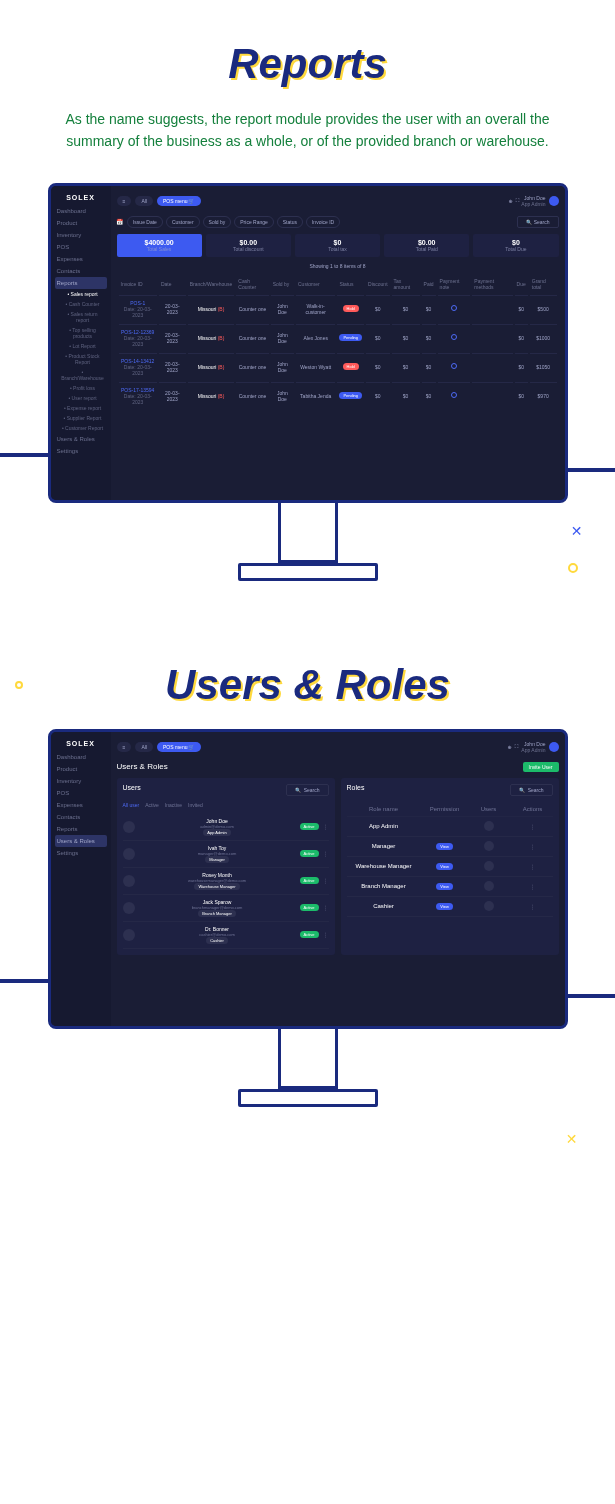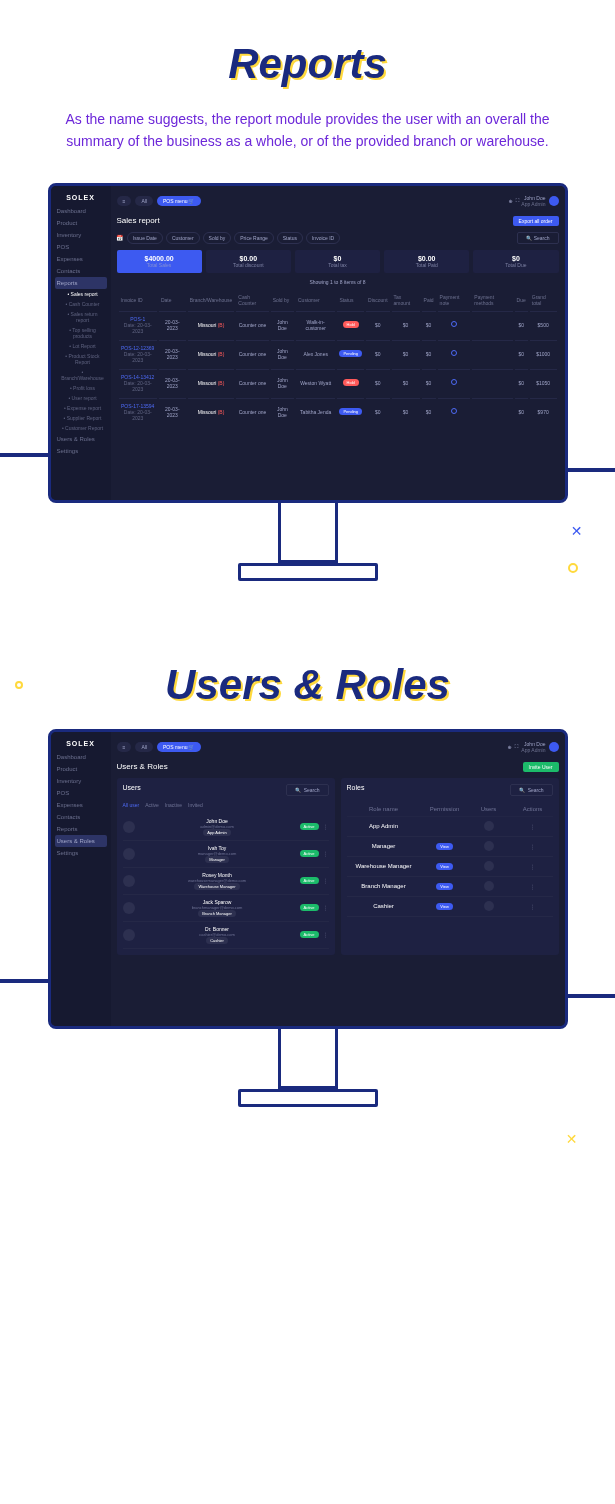--- a/index.html
+++ b/index.html
@@ -1,19 +1,19 @@
 <!DOCTYPE html>
 <html><head>
 <meta charset="utf-8">
 <style>
 *{margin:0;padding:0;box-sizing:border-box;font-family:Arial,sans-serif}
 body{background:#fff;width:615px}
 .section{padding:40px 30px;text-align:center}
 .title{font-size:42px;font-weight:900;color:#1a2a7e;font-style:italic;margin-bottom:20px;text-shadow:2px 2px 0 #ffd93d}
-.desc{color:#6d28d9;font-size:14px;line-height:1.6;max-width:520px;margin:0 auto 30px}
+.desc{color:#15803d;font-size:14px;line-height:1.6;max-width:520px;margin:0 auto 30px}
 .monitor{position:relative;margin:0 auto;width:520px}
 .screen{border:3px solid #1a2a7e;border-radius:8px;background:#1a1d35;overflow:hidden;height:320px}
 .stand{width:60px;height:60px;background:#fff;border:3px solid #1a2a7e;border-top:none;margin:0 auto}
 .base{width:140px;height:18px;background:#fff;border:3px solid #1a2a7e;margin:0 auto;border-radius:2px}
 .app{display:flex;height:100%;font-size:6px;color:#a0a5c8}
 .sidebar{width:60px;background:#161930;padding:4px}
 .logo{color:#fff;font-size:7px;font-weight:bold;padding:4px 2px;letter-spacing:1px}
 .nav-item{padding:3px 2px;opacity:0.6;display:flex;align-items:center;gap:2px}
 .nav-item.active{background:#2d3466;opacity:1;border-radius:2px}
 .nav-sub{padding:2px 2px 2px 6px;opacity:0.5;font-size:5px}
@@ -145,24 +145,20 @@
               <span>⊕</span>
               <span class="dots">⛶</span>
               <div style="text-align:right">
                 <div>John Doe</div>
                 <div style="opacity:0.6">App Admin</div>
               </div>
               <div class="avatar"></div>
             </div>
           </div>
 
-          <div class="page-head">
-            <div class="page-title">Sales report</div>
-            <div class="btn-exp">Export all order</div>
-          </div>
 
           <div class="filters" id="filters-row">
             <span>📅</span>
           <span class="filter">Issue Date</span>
               <span class="filter">Customer</span>
               <span class="filter">Sold by</span>
               <span class="filter">Price Range</span>
               <span class="filter">Status</span>
               <span class="filter">Invoice ID</span>
               <span class="search">🔍 Search</span>

